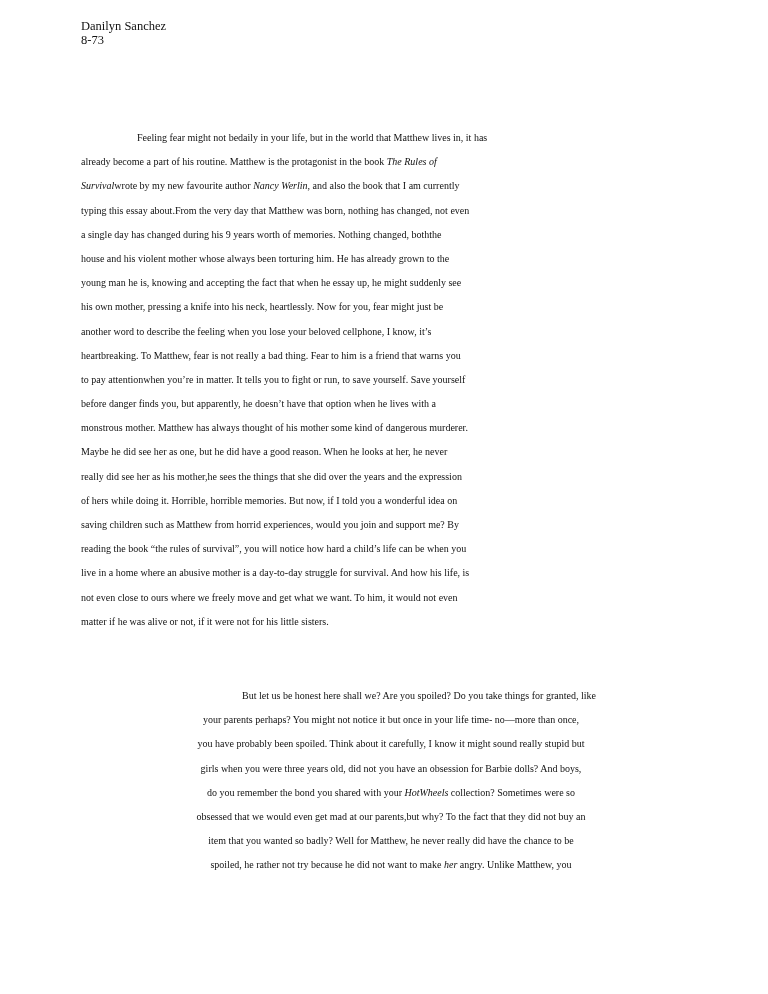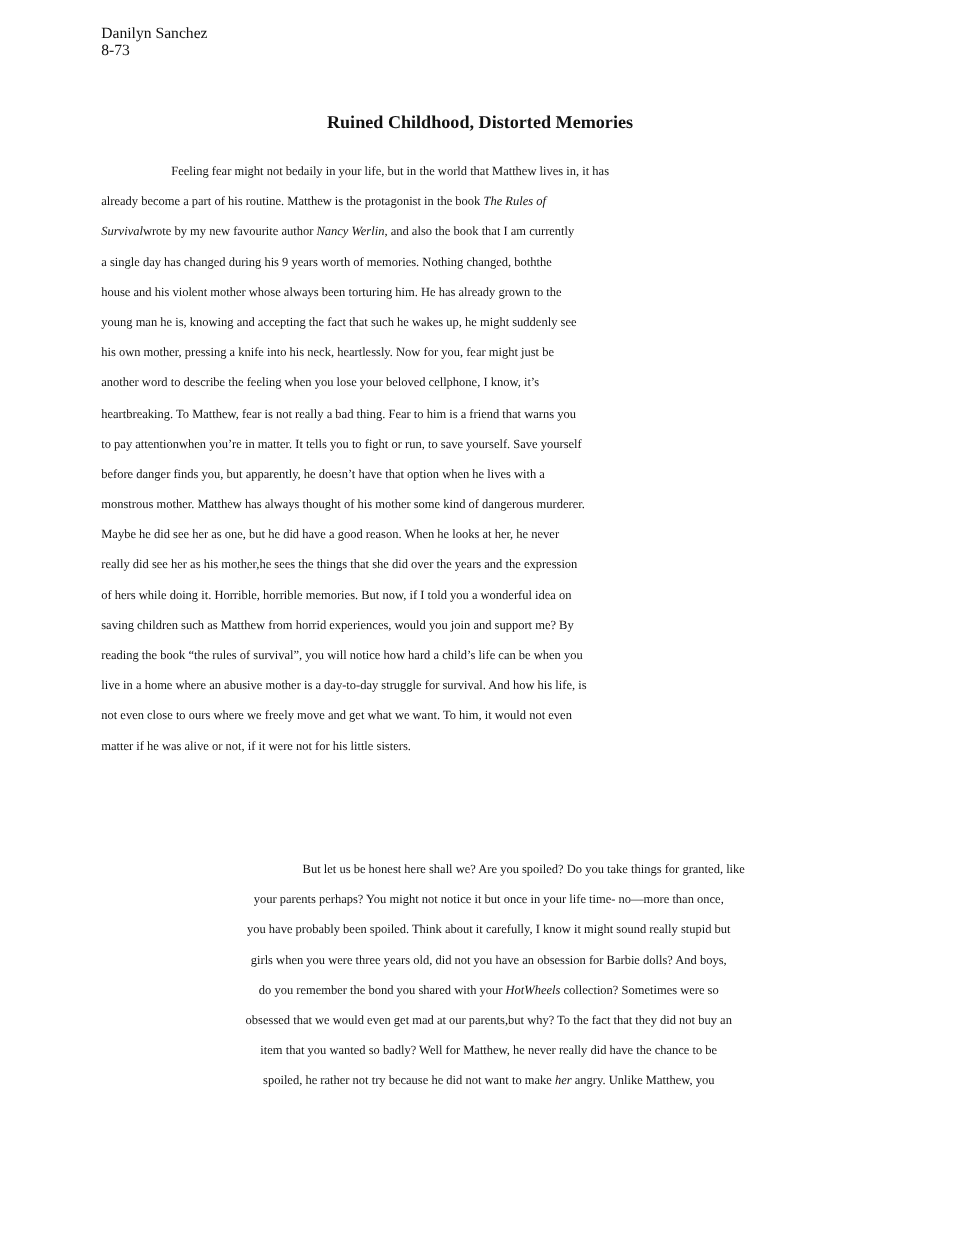--- a/index.html
+++ b/index.html
@@ -60,29 +60,29 @@
   </style>
 </head>
 <body>
 
 <div class="page">
   <div class="header-block">
     <div>Danilyn Sanchez</div>
     <div>8-73</div>
   </div>
 
-  <div class="title">Ruined Childhood, Distorted Memories</div>
 
   <div class="para para-1">
       <span class="line indent">Feeling fear might not bedaily in your life, but in the world that Matthew lives in, it has</span>
       <span class="line">already become a part of his routine. Matthew is the protagonist in the book <i>The Rules of</i></span>
       <span class="line"><i>Survival</i>wrote by my new favourite author <i>Nancy Werlin</i>, and also the book that I am currently</span>
+      <span class="line">typing this essay about.From the very day that Matthew was born, nothing has changed, not even</span>
       <span class="line">a single day has changed during his 9 years worth of memories. Nothing changed, boththe</span>
       <span class="line">house and his violent mother whose always been torturing him. He has already grown to the</span>
-      <span class="line">young man he is, knowing and accepting the fact that such he wakes up, he might suddenly see</span>
+      <span class="line">young man he is, knowing and accepting the fact that when he essay up, he might suddenly see</span>
       <span class="line">his own mother, pressing a knife into his neck, heartlessly. Now for you, fear might just be</span>
       <span class="line">another word to describe the feeling when you lose your beloved cellphone, I know, it’s</span>
       <span class="line">heartbreaking. To Matthew, fear is not really a bad thing. Fear to him is a friend that warns you</span>
       <span class="line">to pay attentionwhen you’re in matter. It tells you to fight or run, to save yourself. Save yourself</span>
       <span class="line">before danger finds you, but apparently, he doesn’t have that option when he lives with a</span>
       <span class="line">monstrous mother. Matthew has always thought of his mother some kind of dangerous murderer.</span>
       <span class="line">Maybe he did see her as one, but he did have a good reason. When he looks at her, he never</span>
       <span class="line">really did see her as his mother,he sees the things that she did over the years and the expression</span>
       <span class="line">of hers while doing it. Horrible, horrible memories. But now, if I told you a wonderful idea on</span>
       <span class="line">saving children such as Matthew from horrid experiences, would you join and support me? By</span>

